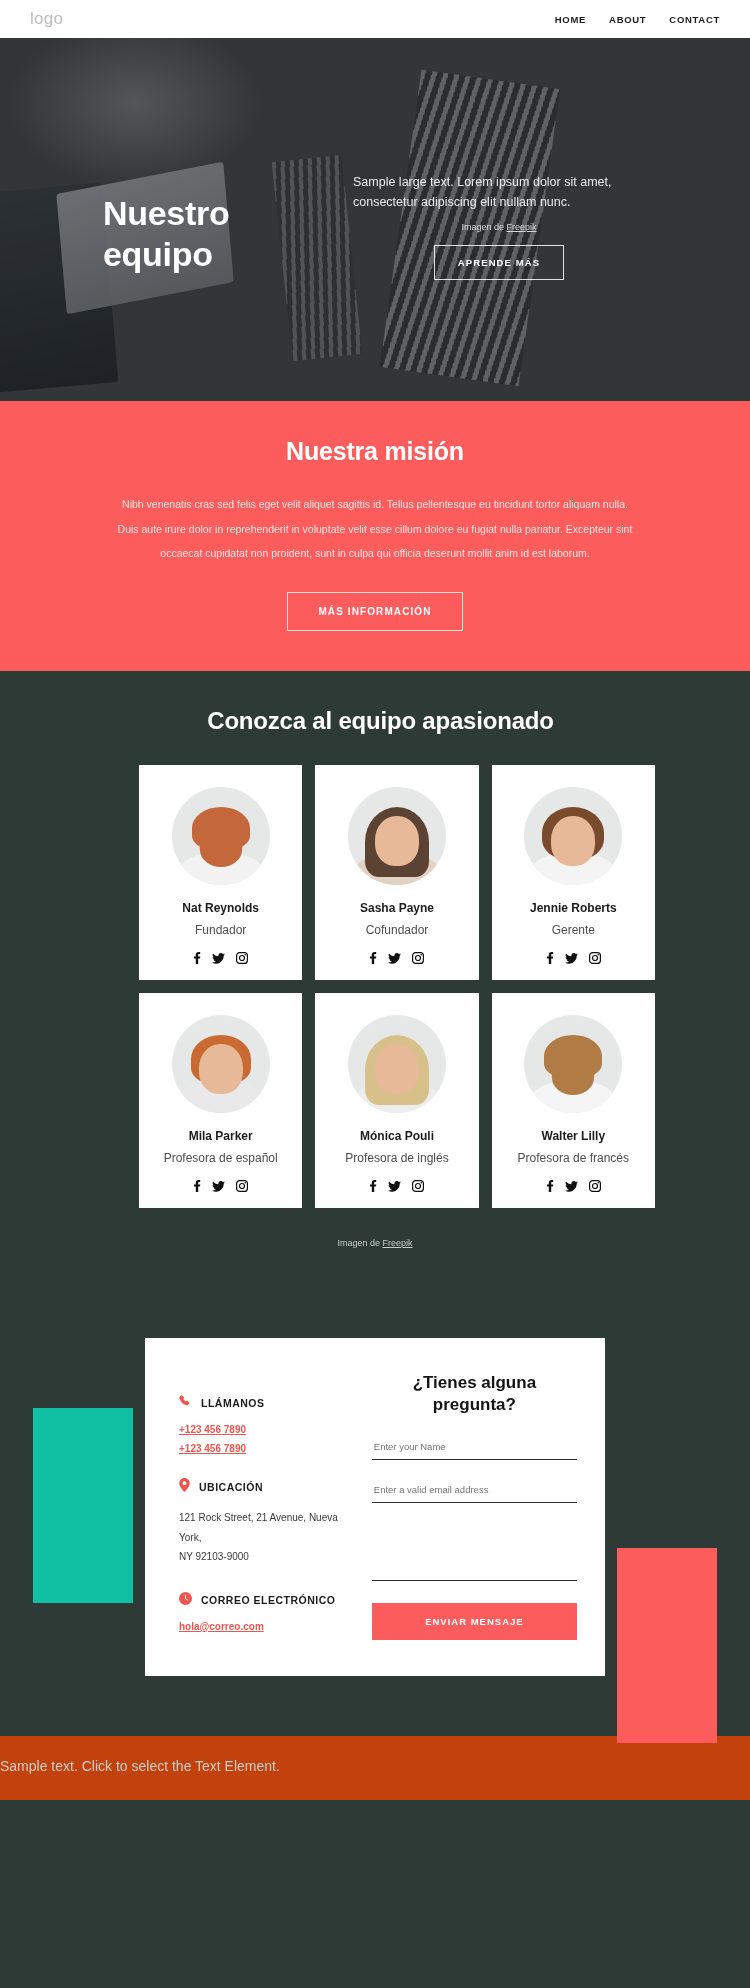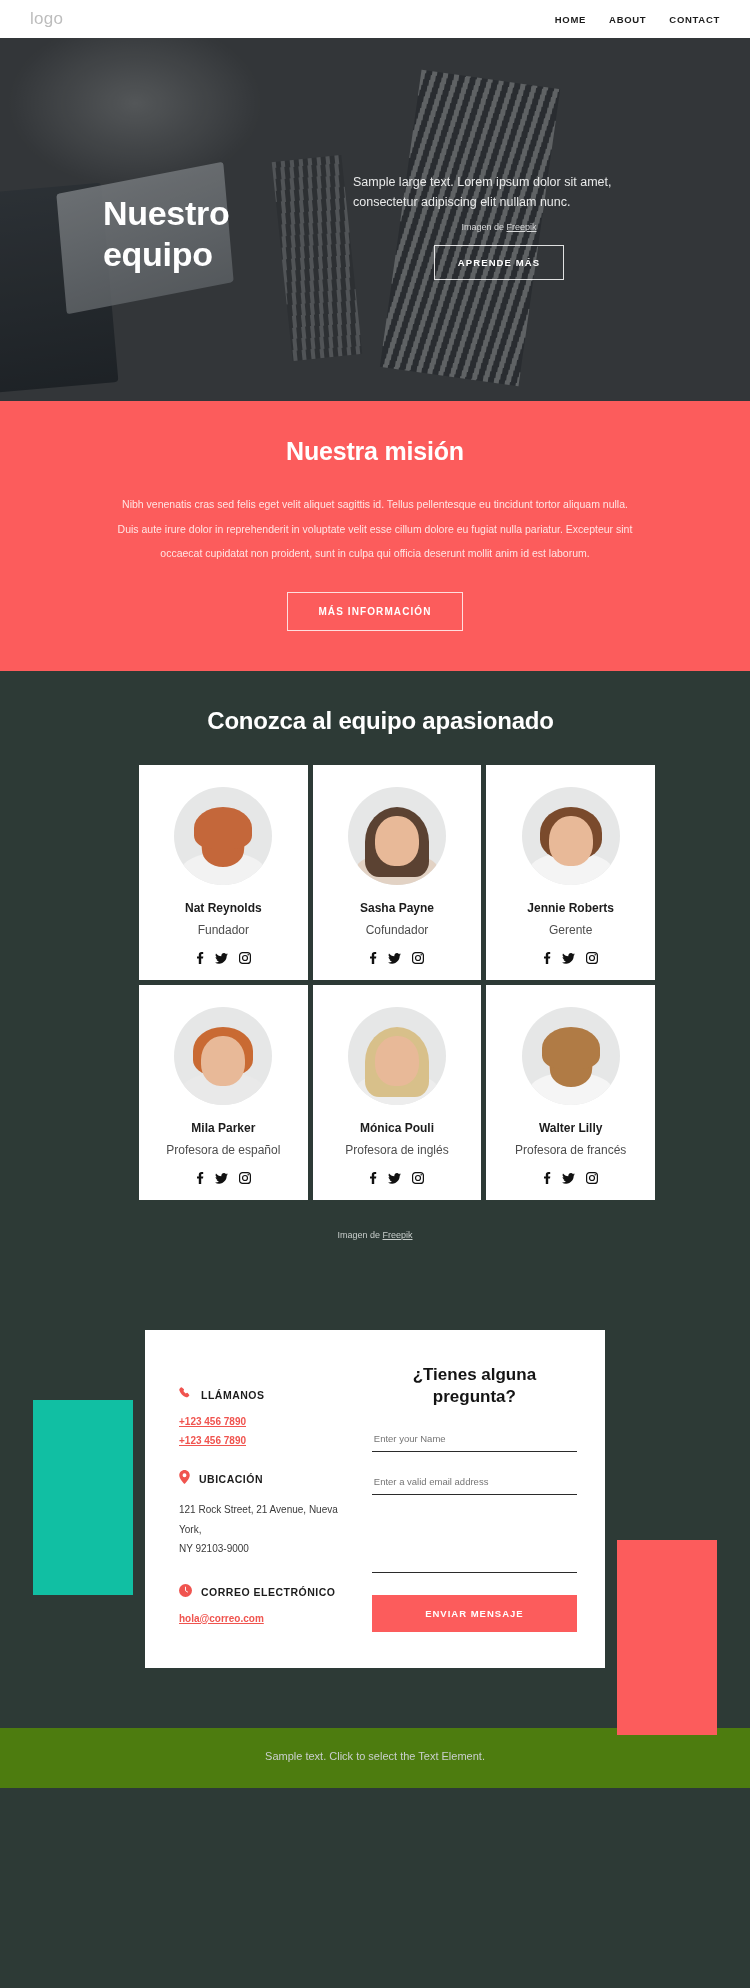--- a/index.html
+++ b/index.html
@@ -188,21 +188,21 @@
     color: #fff;
     text-align: center;
     font-size: 24px;
     font-weight: bold;
     letter-spacing: -0.2px;
     margin-left: 11px;
   }
   .team-grid {
     display: grid;
     grid-template-columns: repeat(3, 1fr);
-    gap: 5px;
+    gap: 13px;
     max-width: 560px;
     margin: 30px auto 0;
     padding-left: 44px;
   }
   .card {
     background: #fff;
     padding: 22px 10px 16px;
     text-align: center;
   }
   .avatar {
@@ -372,25 +372,25 @@
     padding: 13px 0;
     font-size: 9.5px;
     font-weight: bold;
     letter-spacing: 1px;
     cursor: pointer;
     font-family: inherit;
   }
 
   
   .footer {
-    background: #4d7c0f;
-    text-align: center;
+    background: #c2410c;
+    text-align: left;
     padding: 22px 0 26px;
     color: #c9cfcd;
-    font-size: 11px;
+    font-size: 14px;
   }
 </style>
 </head>
 <body>
 
 <div class="page">
 
   <div class="header">
     <div class="logo">logo</div>
     <div class="nav">

